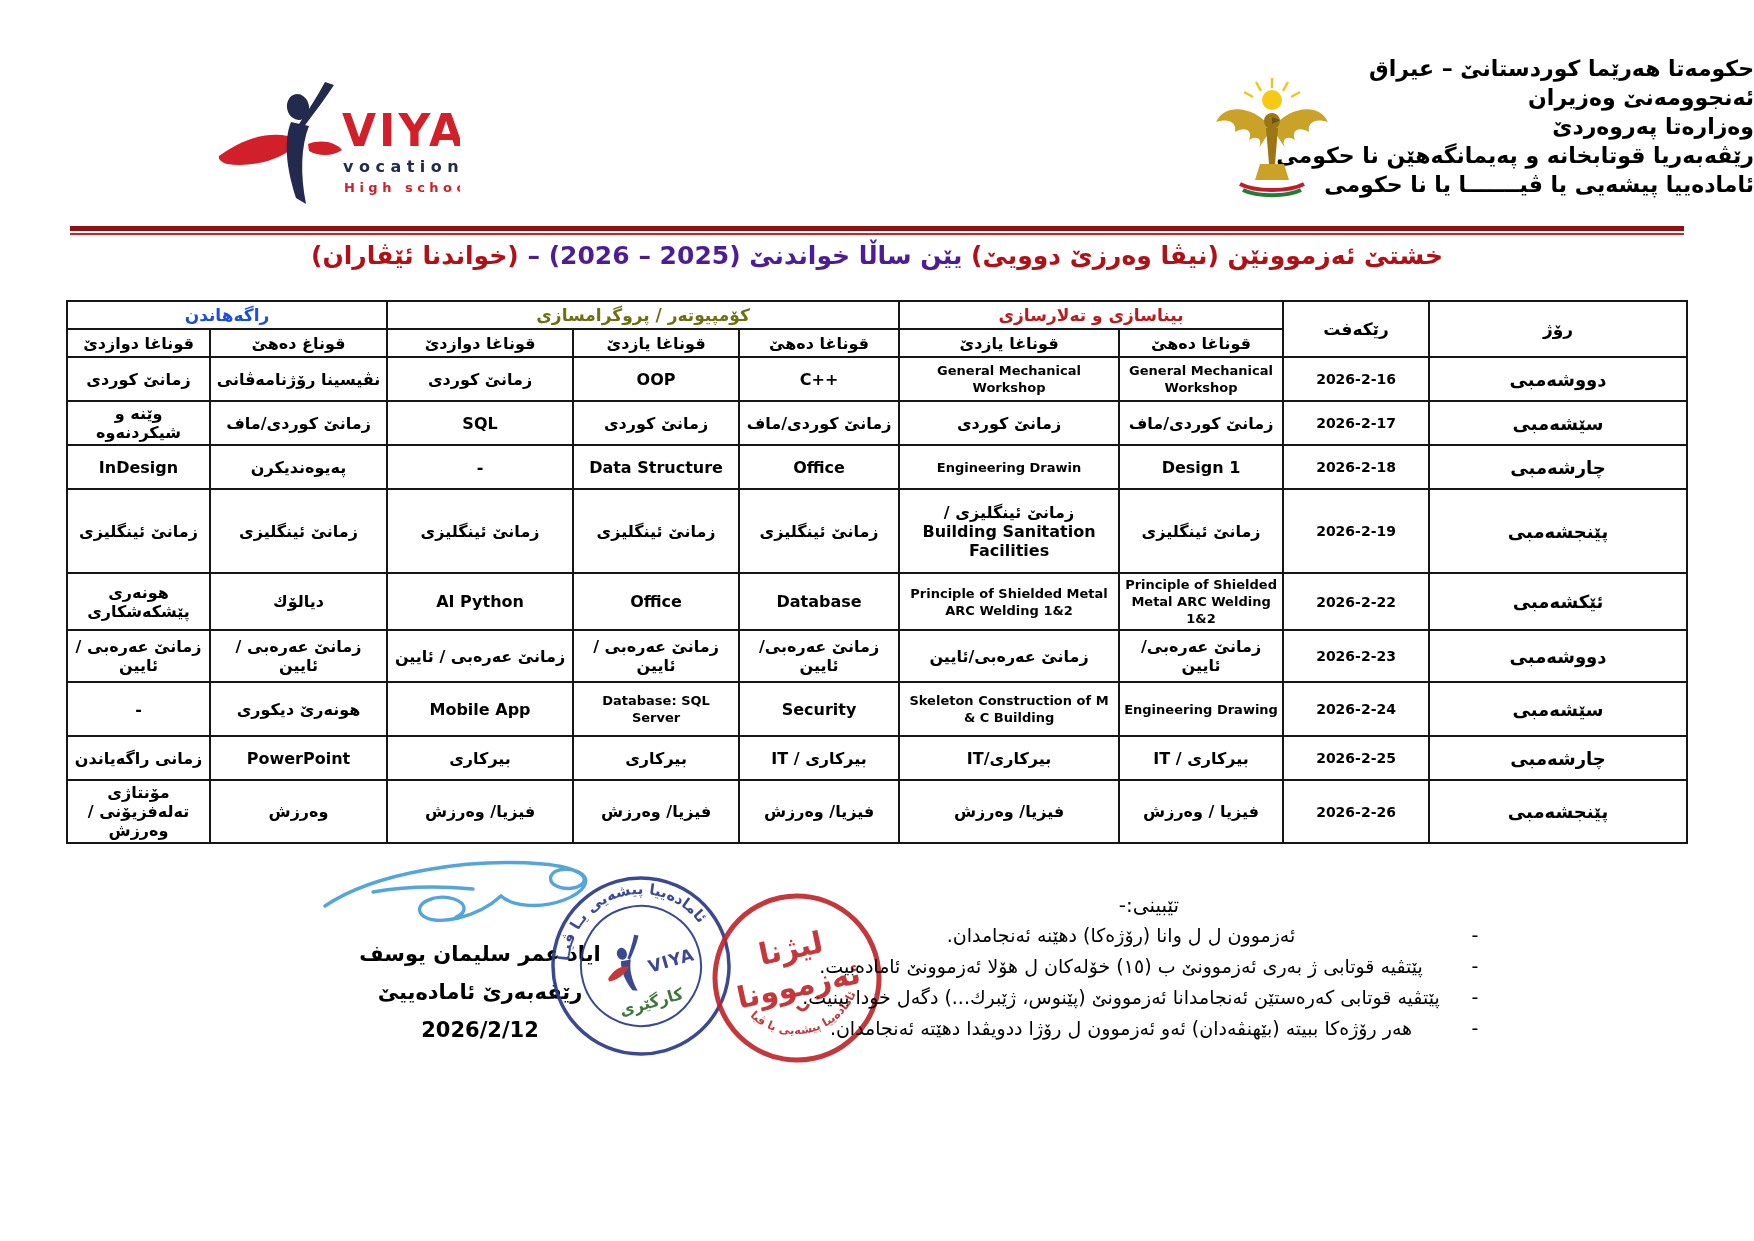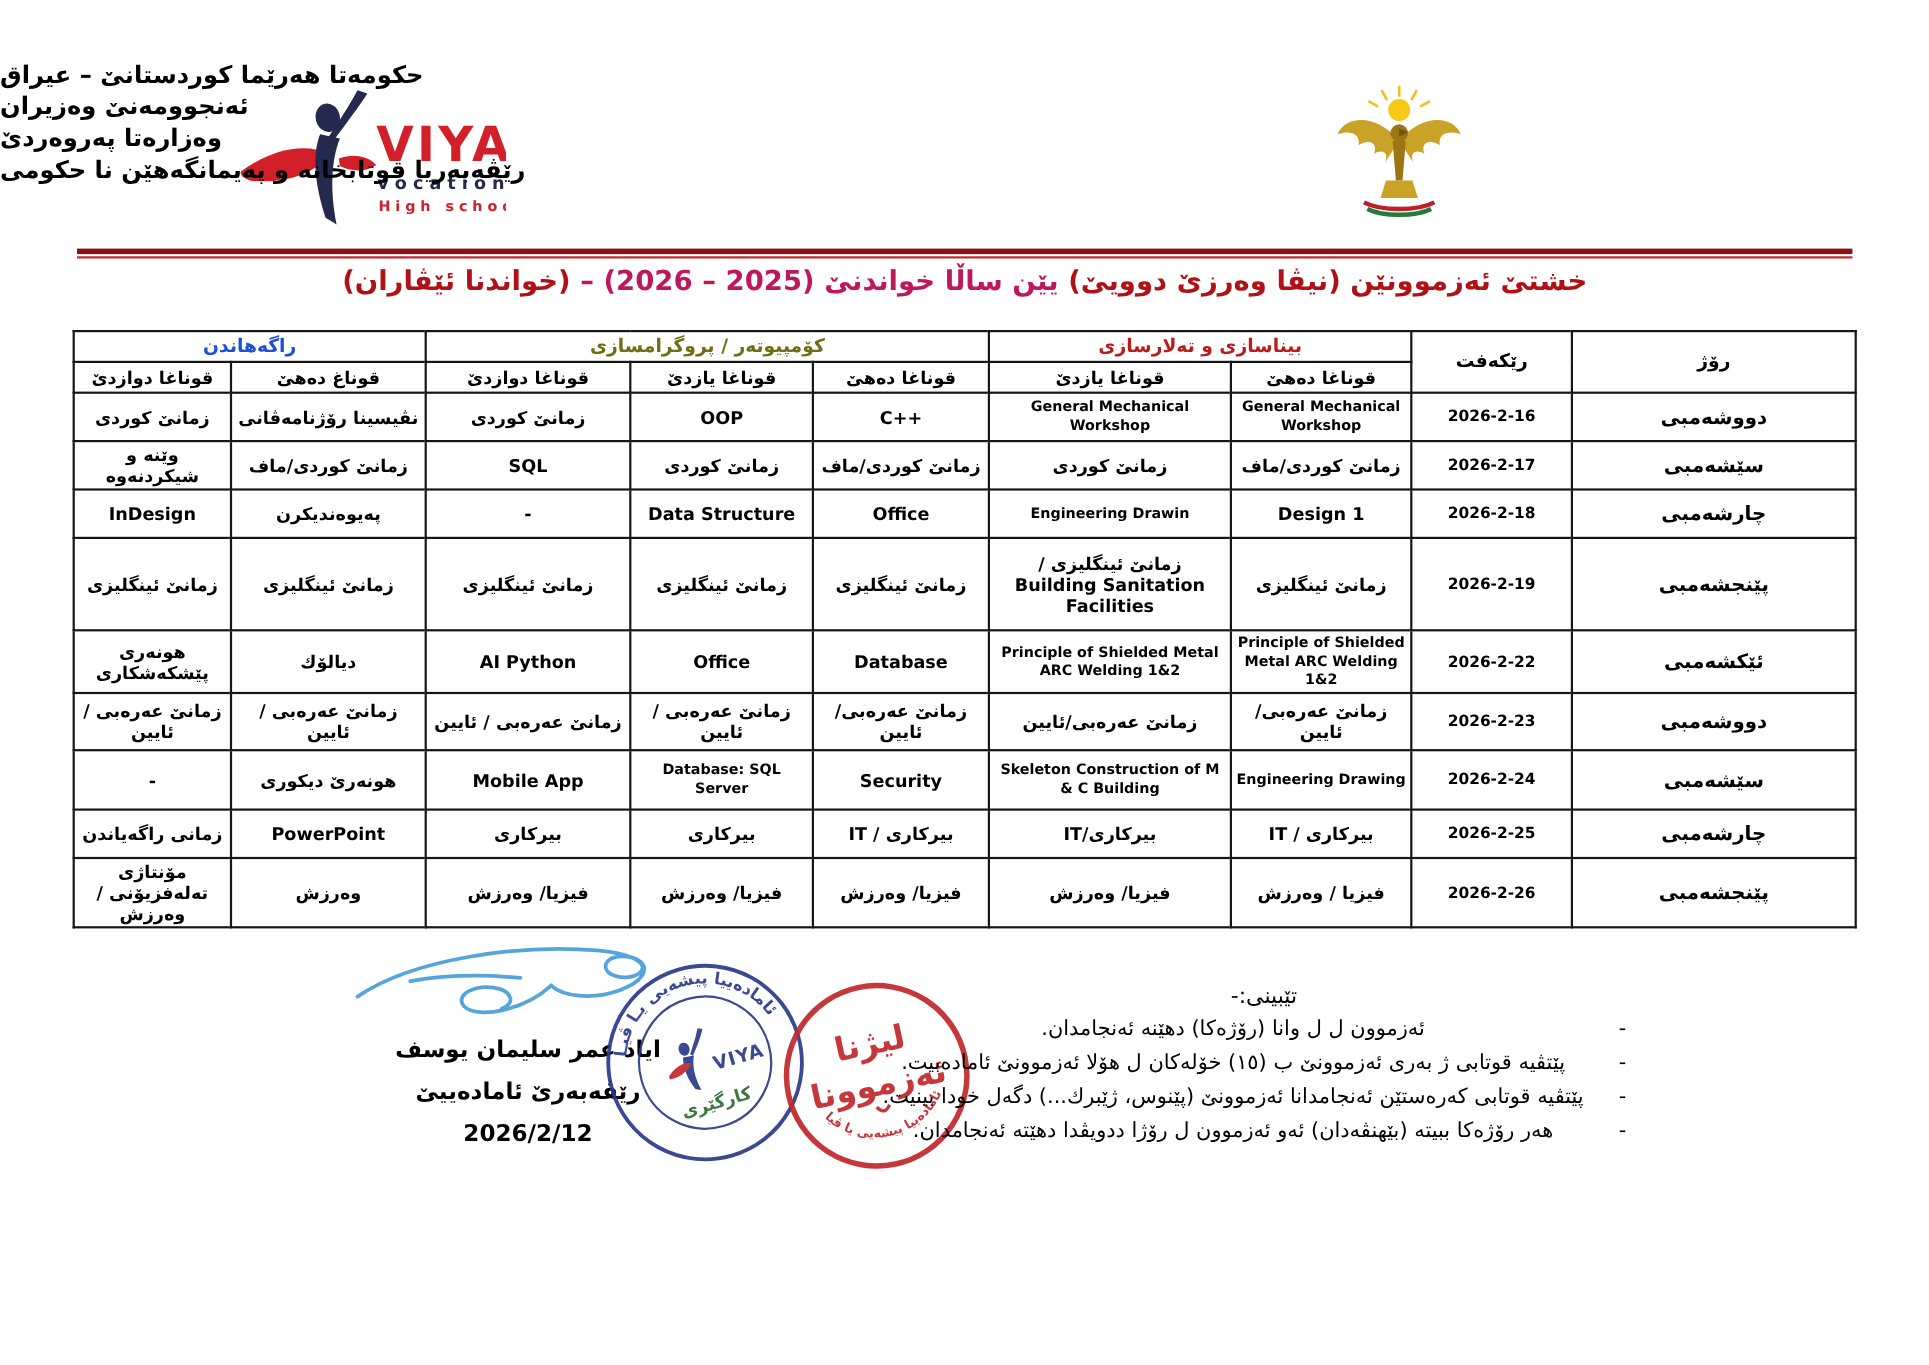--- a/index.html
+++ b/index.html
@@ -1,34 +1,34 @@
 <!DOCTYPE html>
 <html lang="ku"><head>
 <meta charset="utf-8">
 <style>
   * { margin:0; padding:0; box-sizing:border-box; }
   html,body { background:#ffffff; }
   body { font-family:"DejaVu Sans", sans-serif; }
   .page { position:relative; width:1754px; height:1241px; background:#fff; overflow:hidden; }
 
   
-  .gov-header { position:absolute; top:54px; left:0; right:0; text-align:left;
+  .gov-header { position:absolute; top:54px; left:0; right:0; text-align:right;
                 direction:rtl; font-weight:bold; font-size:22px; line-height:29px; color:#000; }
   .viya-logo { position:absolute; left:205px; top:80px; }
   .emblem    { position:absolute; left:1210px; top:76px; }
 
   .red-rule  { position:absolute; left:70px; right:70px; top:226px; }
   .red-rule .thick { height:5px; background:#8c1113; }
   .red-rule .gap   { height:2px; }
   .red-rule .thin  { height:2px; background:#c2272d; }
 
   .doc-title { position:absolute; top:241px; left:0; right:0; text-align:center;
                direction:rtl; font-weight:bold; font-size:25px; }
   .doc-title .red { color:#b01116; }
-  .doc-title .blk { color:#be185d; }
+  .doc-title .blk { color:#4c1d95; }
 
   
   .exam-table { position:absolute; top:300px; left:66px; width:1620px;
                 border-collapse:collapse; direction:rtl; table-layout:fixed;
                 font-family:"DejaVu Sans", sans-serif; }
   .exam-table th, .exam-table td { border:2px solid #161616; text-align:center;
                 vertical-align:middle; font-weight:bold; padding:2px 4px; color:#000; }
   .exam-table thead tr.grp th { height:28px; font-size:17px; }
   .exam-table thead tr.sub th { height:28px; font-size:16px; }
   .exam-table td { height:44px; font-size:16px; }
@@ -70,20 +70,21 @@
     <text x="137" y="66" font-size="44" font-weight="bold" fill="#d1202a" letter-spacing="3">VIYA</text>
     <text x="138" y="92" font-size="16" font-weight="bold" fill="#232a4d" letter-spacing="5.5">vocational</text>
     <text x="139" y="112" font-size="13" font-weight="bold" fill="#d1202a" letter-spacing="4.5">High schools</text>
   </svg>
 
   <div class="gov-header">
     <div>حكومەتا هەرێما كوردستانێ – عيراق</div>
     <div>ئەنجوومەنێ وەزيران</div>
     <div>وەزارەتا پەروەردێ</div>
     <div>رێڤەبەريا قوتابخانە و پەيمانگەهێن نا حكومى</div>
+    <div>ئامادەييا پيشەيى يا ڤيـــــــا يا نا حكومى</div>
   </div>
 
   <svg class="emblem" width="124" height="122" viewBox="0 0 124 122">
     <g stroke="#f2c21c" stroke-width="2.4">
       <line x1="62" y1="2" x2="62" y2="12"></line>
       <line x1="46" y1="6" x2="51" y2="15"></line>
       <line x1="78" y1="6" x2="73" y2="15"></line>
       <line x1="34" y1="16" x2="43" y2="21"></line>
       <line x1="90" y1="16" x2="81" y2="21"></line>
     </g>

